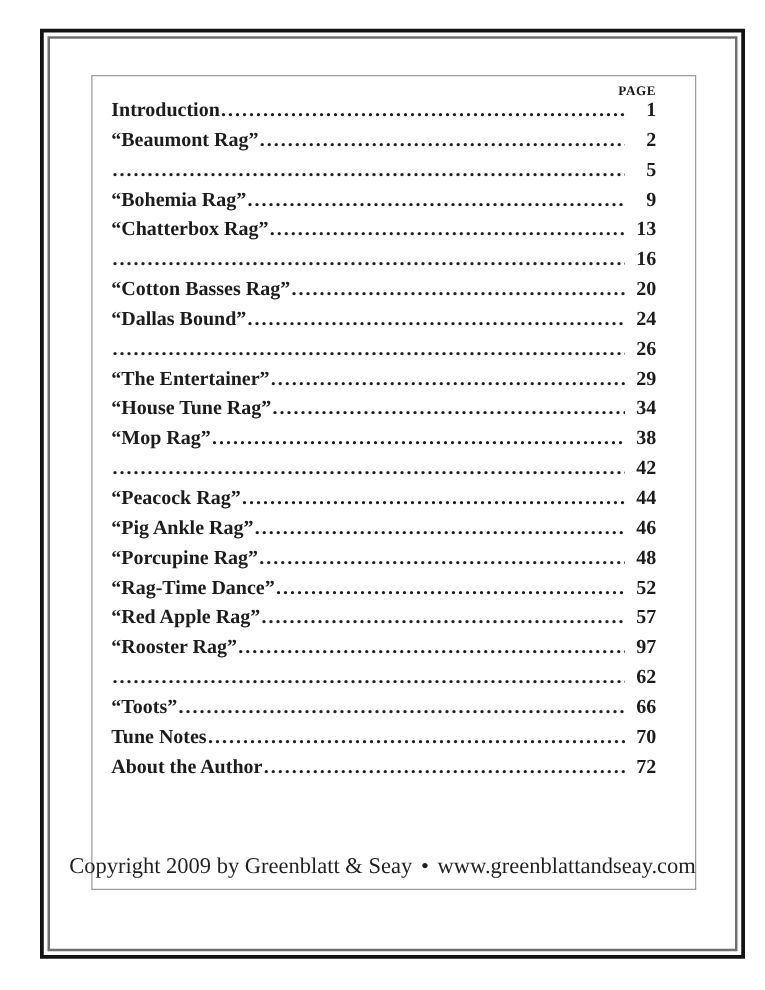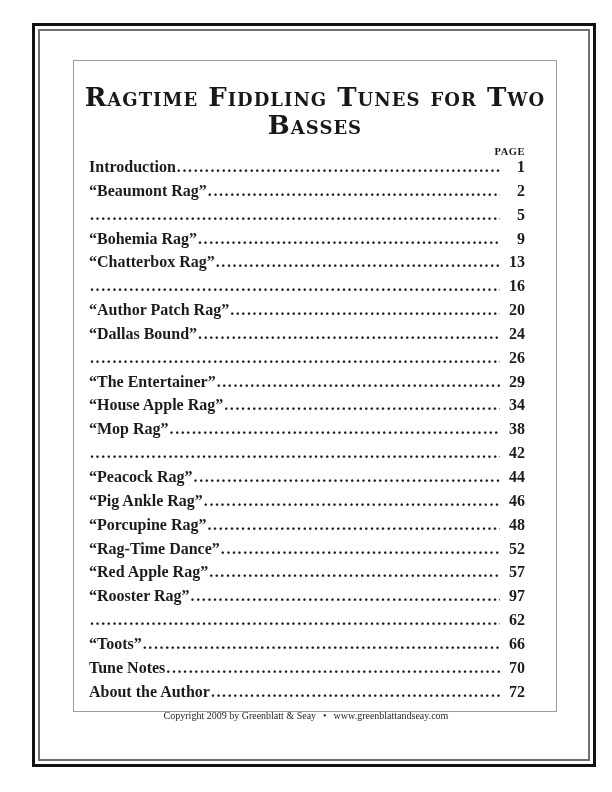--- a/index.html
+++ b/index.html
@@ -79,36 +79,35 @@
     margin-right: 5px;
     font-weight: bold;
   }
   .toc-page {
     min-width: 20px;
     text-align: right;
     white-space: nowrap;
   }
   .footer {
     position: absolute;
-    left: 0; top: 710px;
+    left: 0; top: 682px;
     width: 612px;
     text-align: center;
-    font-size: 10px;
+    font-size: 18px;
     color: #1f1f1f;
   }
   .footer .sep { margin: 0 7px; }
 </style>
 </head>
 <body>
 
 <div class="frame-outer"></div>
 <div class="frame-inner"></div>
 
 <div class="content-box">
-  <div class="title">Ragtime Fiddling Tunes for Two Basses</div>
 
   <div class="toc">
     <div class="page-col-header">PAGE</div>
     <div id="toc-list">
         <div class="toc-row">
           <span class="toc-label">Introduction</span>
           <span class="toc-leader">............................................................................................................................................................................................................................</span>
           <span class="toc-page">1</span>
         </div>
         <div class="toc-row">
@@ -128,40 +127,40 @@
         <div class="toc-row">
           <span class="toc-label">“Chatterbox Rag”</span>
           <span class="toc-leader">............................................................................................................................................................................................................................</span>
           <span class="toc-page">13</span>
         </div>
         <div class="toc-row">
           <span class="toc-leader">............................................................................................................................................................................................................................</span>
           <span class="toc-page">16</span>
         </div>
         <div class="toc-row">
-          <span class="toc-label">“Author Patch Rag”</span>
+          <span class="toc-label">“Cotton Basses Rag”</span>
           <span class="toc-leader">............................................................................................................................................................................................................................</span>
           <span class="toc-page">20</span>
         </div>
         <div class="toc-row">
           <span class="toc-label">“Dallas Bound”</span>
           <span class="toc-leader">............................................................................................................................................................................................................................</span>
           <span class="toc-page">24</span>
         </div>
         <div class="toc-row">
           <span class="toc-leader">............................................................................................................................................................................................................................</span>
           <span class="toc-page">26</span>
         </div>
         <div class="toc-row">
           <span class="toc-label">“The Entertainer”</span>
           <span class="toc-leader">............................................................................................................................................................................................................................</span>
           <span class="toc-page">29</span>
         </div>
         <div class="toc-row">
-          <span class="toc-label">“House Apple Rag”</span>
+          <span class="toc-label">“House Tune Rag”</span>
           <span class="toc-leader">............................................................................................................................................................................................................................</span>
           <span class="toc-page">34</span>
         </div>
         <div class="toc-row">
           <span class="toc-label">“Mop Rag”</span>
           <span class="toc-leader">............................................................................................................................................................................................................................</span>
           <span class="toc-page">38</span>
         </div>
         <div class="toc-row">
           <span class="toc-leader">............................................................................................................................................................................................................................</span>

